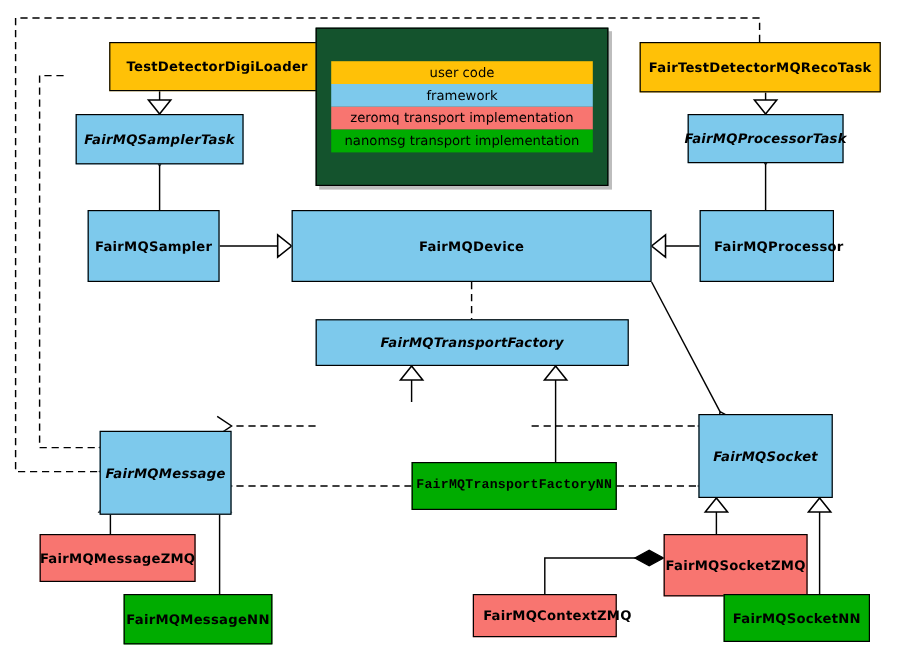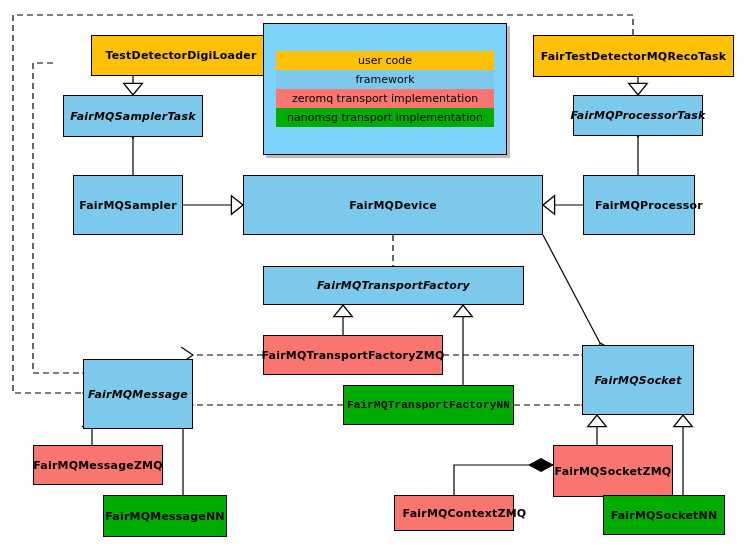--- a/index.html
+++ b/index.html
@@ -33,21 +33,21 @@
   #n-message{left:83px;top:359px;width:110px;height:70px;}
   #n-socket{left:582px;top:345px;width:112px;height:70px;}
   #n-messagezmq{left:33px;top:445px;width:130px;height:40px;}
   #n-messagenn{left:103px;top:495px;width:124px;height:42px;}
   #n-socketzmq{left:553px;top:445px;width:120px;height:52px;}
   #n-contextzmq{left:394px;top:495px;width:120px;height:36px;padding-left:21px;}
   #n-socketnn{left:603px;top:495px;width:122px;height:40px;text-align:center;}
 
   #legend{
     position:absolute;left:263px;top:23px;width:244px;height:132px;
-    box-sizing:border-box;background:#7dd3fc;border:1.5px solid #000;
+    box-sizing:border-box;background:#14532d;border:1.5px solid #000;
     box-shadow:3px 3px 0 #bdbdbd;z-index:3;
     display:flex;flex-direction:column;justify-content:center;
     padding:6px 12px;
   }
   .legend-row{
     height:19px;display:flex;align-items:center;justify-content:center;
     font-size:11px;color:#000;white-space:nowrap;
   }
 </style>
 </head>
@@ -110,21 +110,20 @@
   </div>
 
   <div class="node c-user" id="n-digiloader">TestDetectorDigiLoader</div>
   <div class="node c-user" id="n-recotask">FairTestDetectorMQRecoTask</div>
   <div class="node c-fw abstract" id="n-samplertask">FairMQSamplerTask</div>
   <div class="node c-fw abstract" id="n-processortask">FairMQProcessorTask</div>
   <div class="node c-fw" id="n-sampler">FairMQSampler</div>
   <div class="node c-fw" id="n-device">FairMQDevice</div>
   <div class="node c-fw" id="n-processor">FairMQProcessor</div>
   <div class="node c-fw abstract" id="n-factory">FairMQTransportFactory</div>
-  <div class="node c-zmq" id="n-factoryzmq">FairMQTransportFactoryZMQ</div>
   <div class="node c-nn" id="n-factorynn">FairMQTransportFactoryNN</div>
   <div class="node c-fw abstract" id="n-message">FairMQMessage</div>
   <div class="node c-fw abstract" id="n-socket">FairMQSocket</div>
   <div class="node c-zmq" id="n-messagezmq">FairMQMessageZMQ</div>
   <div class="node c-nn" id="n-messagenn">FairMQMessageNN</div>
   <div class="node c-zmq" id="n-socketzmq">FairMQSocketZMQ</div>
   <div class="node c-zmq" id="n-contextzmq">FairMQContextZMQ</div>
   <div class="node c-nn" id="n-socketnn">FairMQSocketNN</div>
 
 </div>

